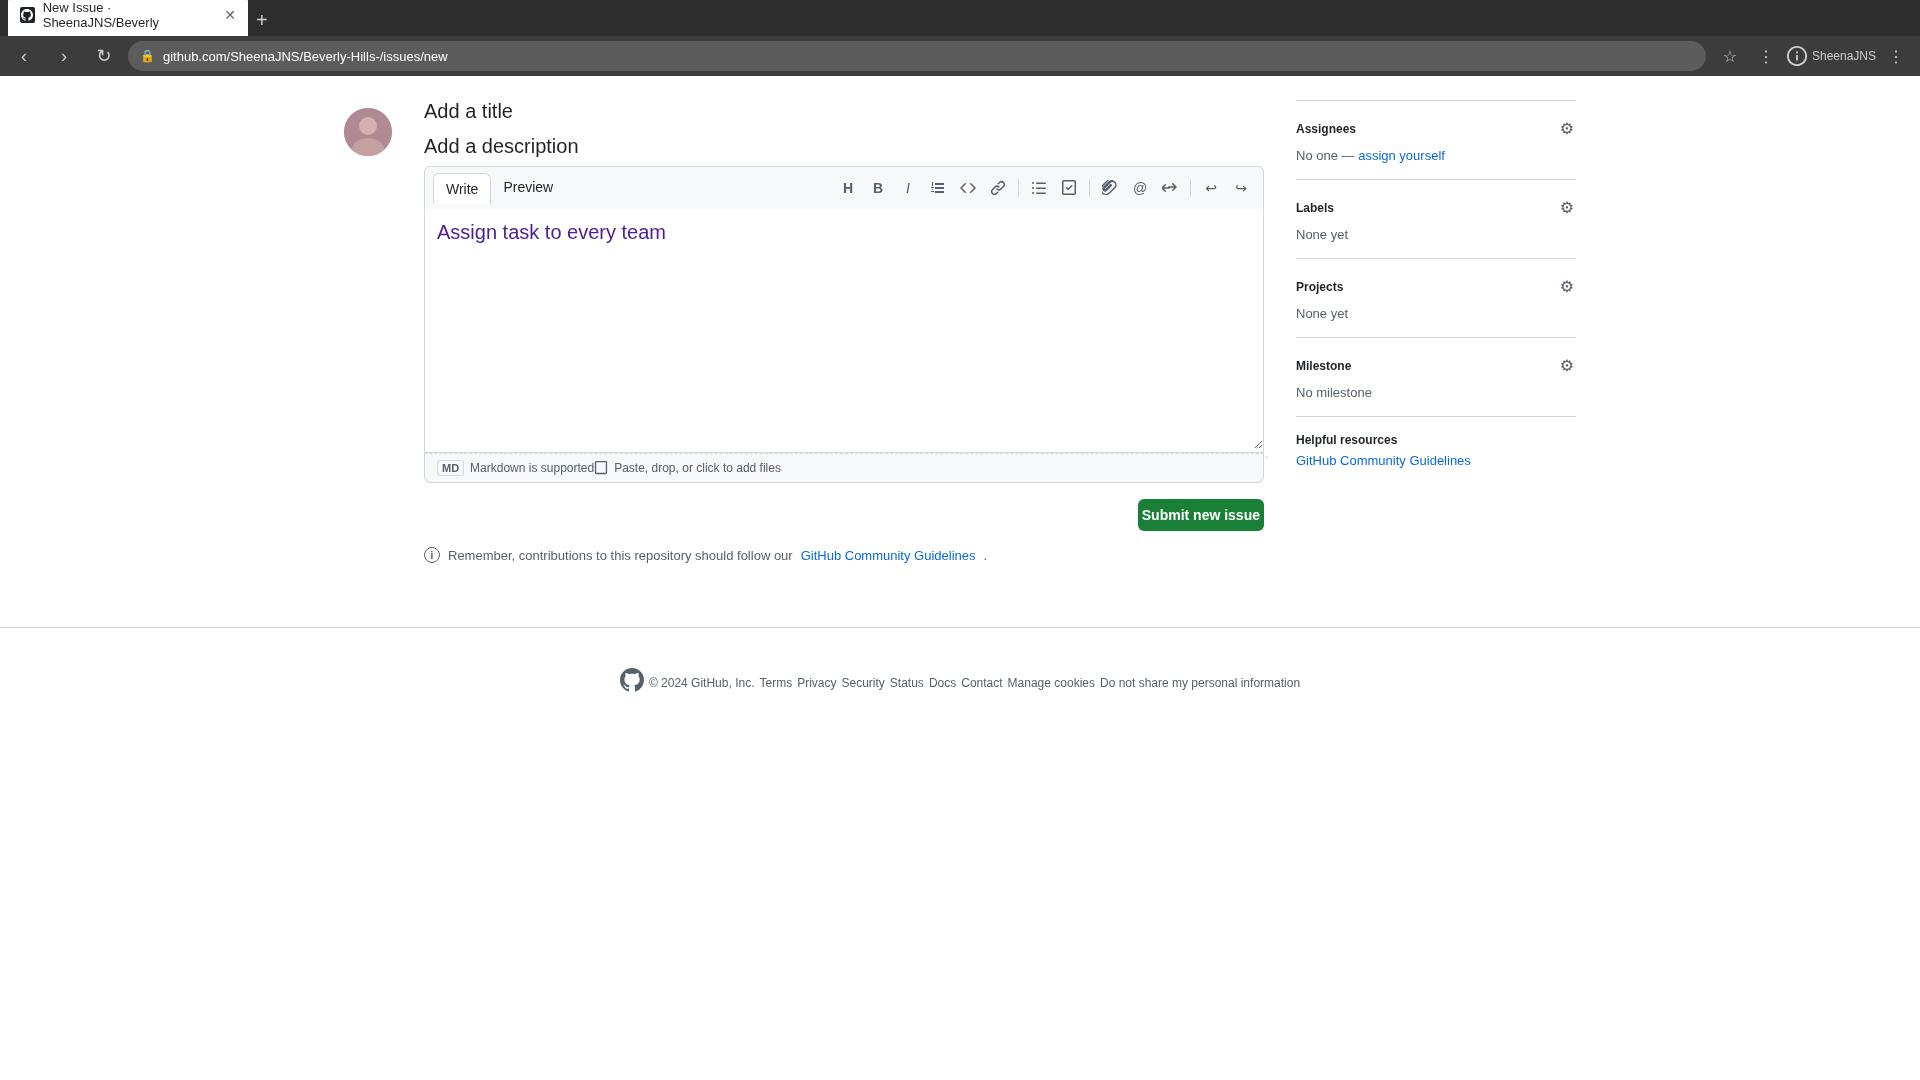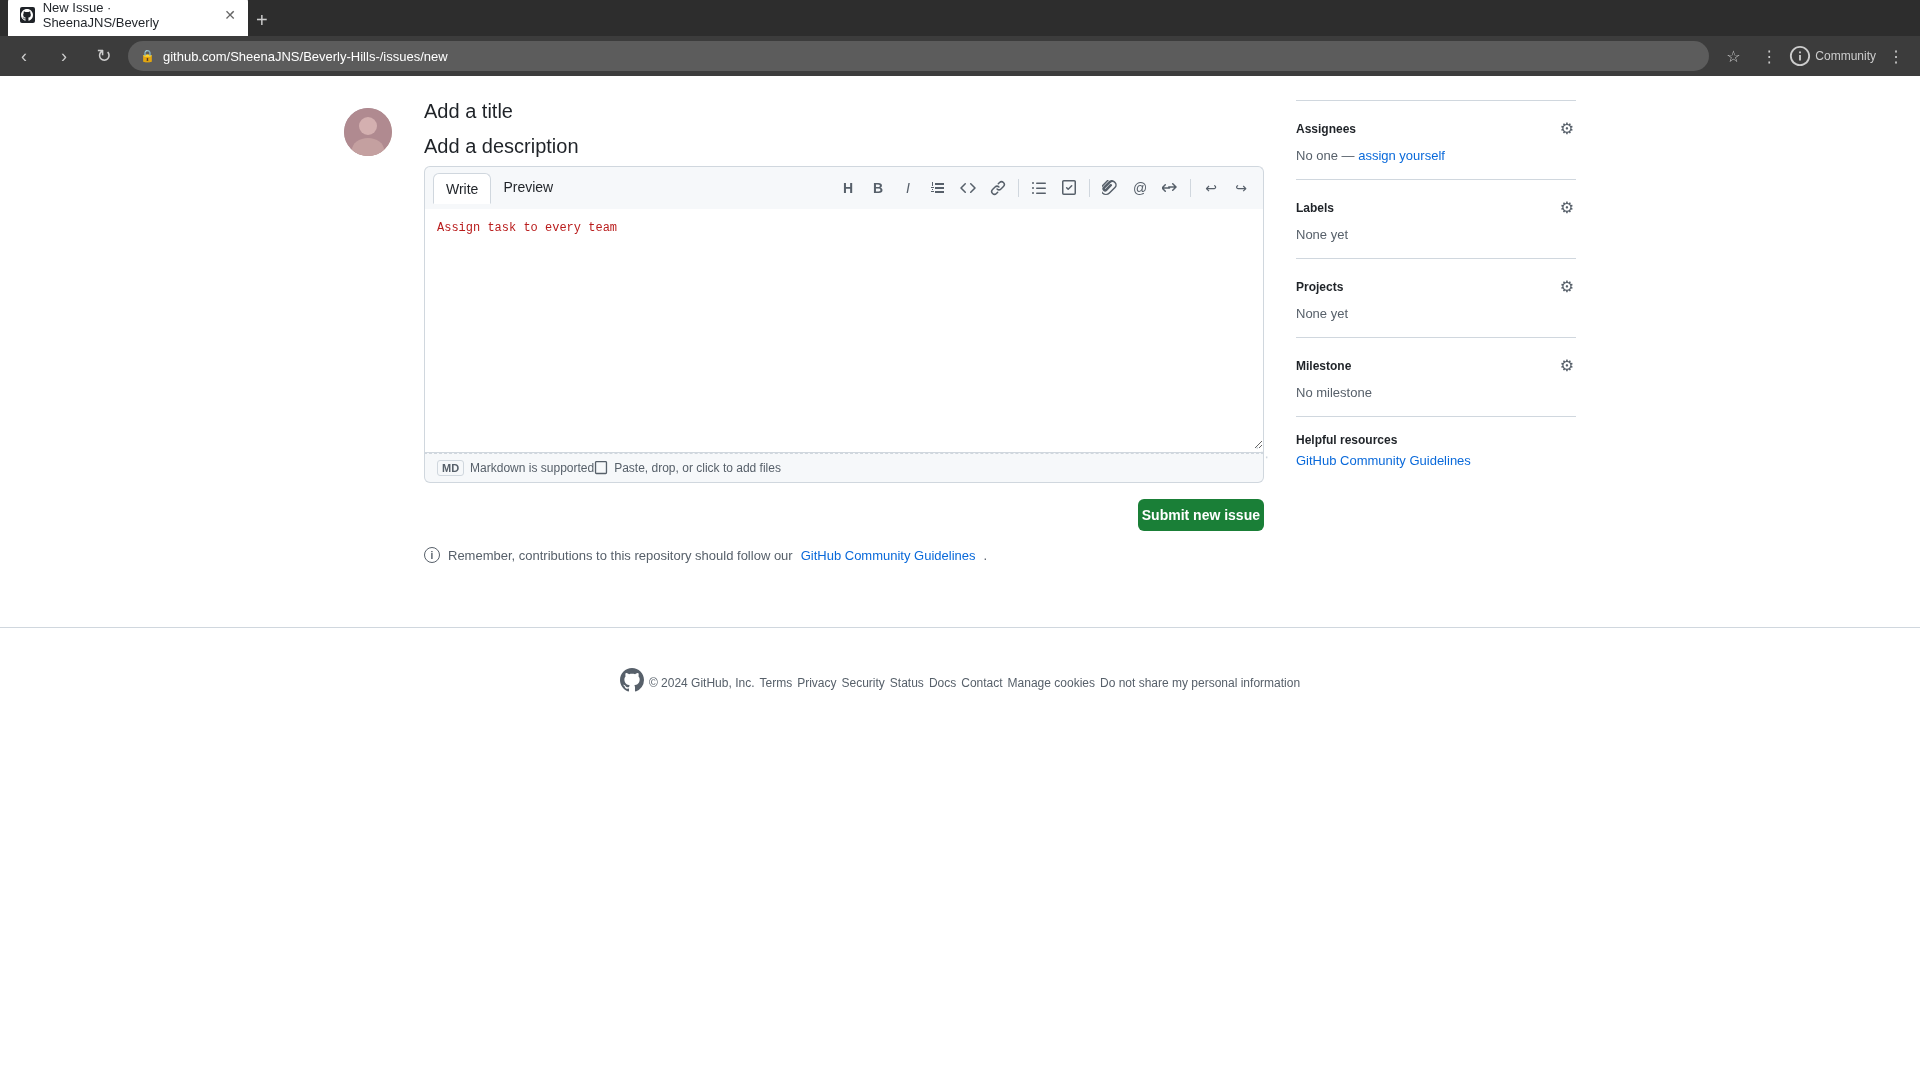--- a/index.html
+++ b/index.html
@@ -248,25 +248,25 @@
       border-top: none;
       min-height: 240px;
       background: #ffffff;
     }
 
     .editor-textarea {
       width: 100%;
       min-height: 240px;
       border: none;
       padding: 12px;
-      font-size: 12px;
-      color: #b91c1c;
+      font-size: 20px;
+      color: #4c1d95;
       resize: vertical;
       outline: none;
-      font-family: Liberation Mono, monospace;
+      font-family: Liberation Sans, sans-serif;
       background: transparent;
     }
 
     .editor-footer {
       border: 1px solid #d0d7de;
       border-top: 1px dashed #d0d7de;
       border-radius: 0 0 6px 6px;
       background: #f6f8fa;
       display: flex;
       align-items: center;
@@ -462,21 +462,21 @@
     <span class="address-lock">🔒</span>
     <span>github.com/SheenaJNS/Beverly-Hills-/issues/new</span>
   </div>
   <div class="toolbar-actions">
     <button class="toolbar-action-btn">☆</button>
     <button class="toolbar-action-btn">⋮</button>
     <div class="incognito-badge">
       <svg width="22" height="22" viewBox="0 0 24 24" fill="#ccc">
           <path d="M12 1C5.925 1 1 5.925 1 12s4.925 11 11 11 11-4.925 11-11S18.075 1 12 1zm0 2a9 9 0 110 18A9 9 0 0112 3zm-1 4v2h2V7h-2zm0 4v6h2v-6h-2z"></path>
         </svg>
-      <span>Community</span>
+      <span>SheenaJNS</span>
     </div>
     <button class="toolbar-action-btn">⋮</button>
   </div>
 </div>
 
 <div class="page-content">
   <div class="issue-form-layout">
 
     <div class="avatar">
       <div class="avatar-inner">

